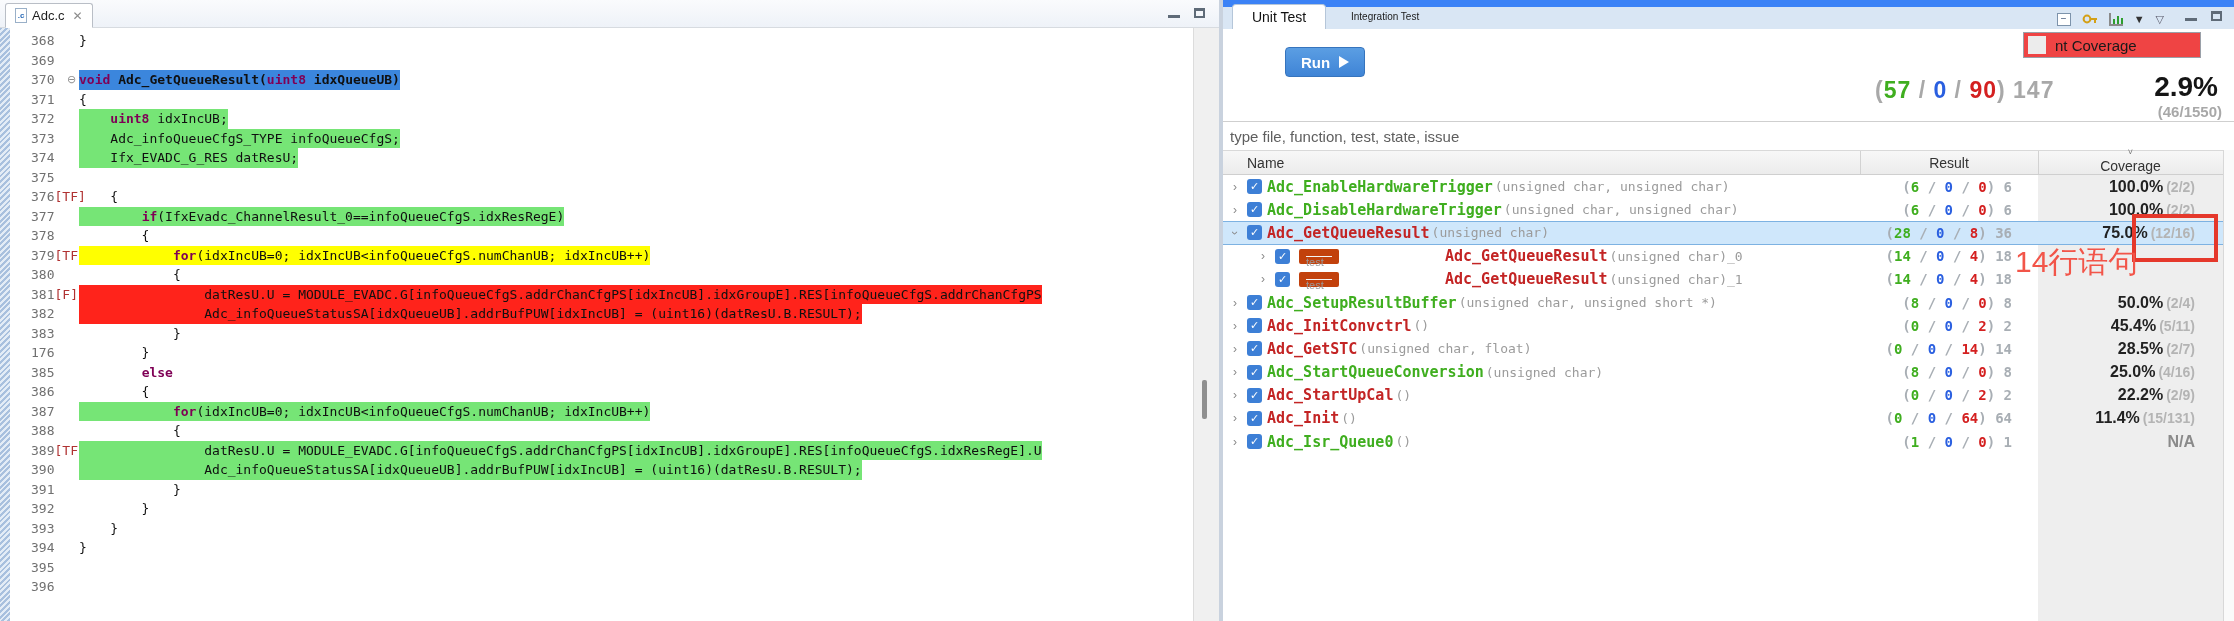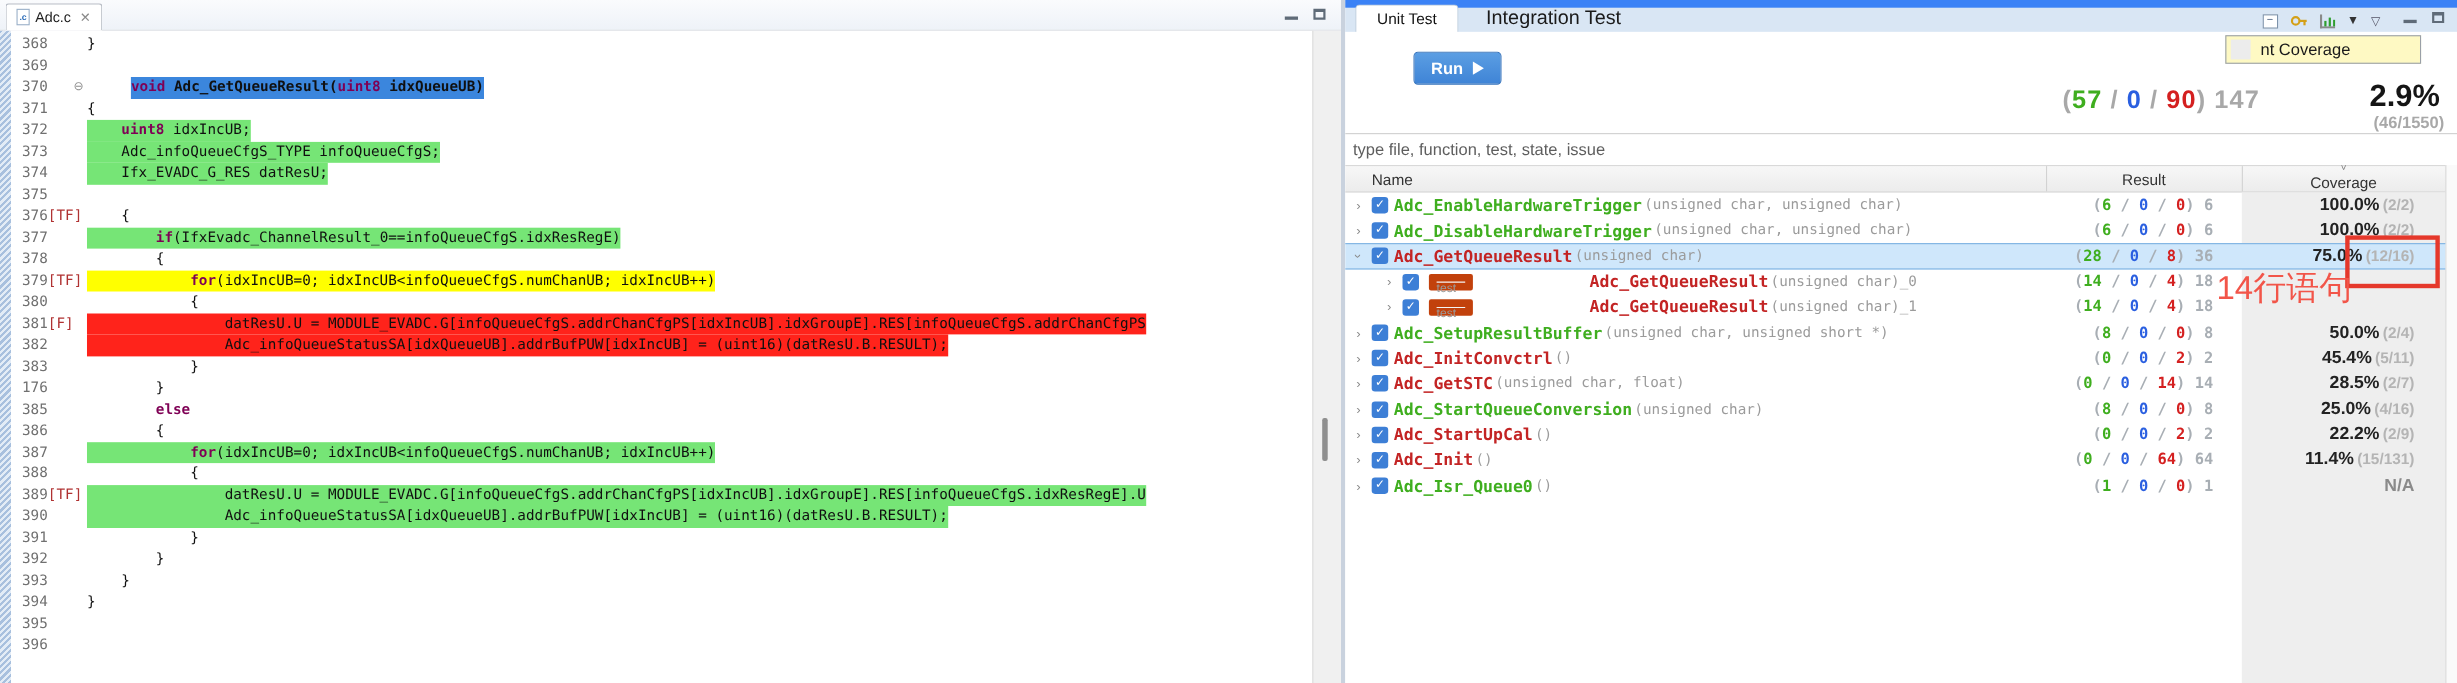--- a/index.html
+++ b/index.html
@@ -15,51 +15,51 @@
           display:flex; align-items:center; justify-content:center; font-weight:bold; }
   .close-x { color:#8a8a8a; font-size:12px; margin-left:3px; }
   .win-controls { position:absolute; top:8px; display:flex; gap:14px; align-items:center; }
   #editor-panel .win-controls { right:14px; }
   .win-min { width:12px; height:3px; background:#5f6b78; margin-top:7px; }
   .win-max { width:11px; height:10px; border:2px solid #5f6b78; border-top-width:3px; }
 
   .editor-body { position:absolute; top:28px; left:0; right:0; bottom:0; display:flex; background:#fff; }
   .vruler { width:10px; background:repeating-linear-gradient(135deg,#a8c0de 0 2px,#e3ecf6 2px 4px); }
   .gutter { width:54px; padding-top:3px; background:#fff; }
-  .gut-row { height:19.5px; font:13px/19.5px "DejaVu Sans Mono",monospace; color:#707070; padding-left:10px; white-space:nowrap; }
+  .gut-row { height:19.5px; font:13px/19.5px "DejaVu Sans Mono",monospace; color:#707070; padding-left:21px; white-space:nowrap; }
   .gut-row .marker { color:#b03232; }
   .foldcol { width:15px; padding-top:3px; }
   .fold-row { height:19.5px; font-size:11px; line-height:19.5px; color:#8f8f8f; text-align:center; }
   .codecol { flex:1; padding-top:3px; overflow:hidden; }
   .code-row { height:19.5px; font:13px/19.5px "DejaVu Sans Mono",monospace; white-space:pre; color:#101010; }
   .hl { display:inline-block; }
   .hl-g  { background:var(--covered); }
   .hl-y  { background:var(--partial); }
   .hl-r  { background:var(--uncovered); }
-  .hl-sel{ background:var(--selection); font-weight:bold;margin-left:40px; }
+  .hl-sel{ background:var(--selection); font-weight:bold; }
   .kw { color:var(--keyword); font-weight:bold; }
   .overview { width:26px; background:#f0f0f0; border-left:1px solid #dcdcdc; position:relative; }
   .scroll-thumb { position:absolute; left:8px; top:352px; width:5px; height:39px; background:#8f8f8f; border-radius:2px; }
 
   
   #test-panel { position:absolute; left:1223px; top:0; width:1011px; height:621px; background:#fff; }
   .pheader { position:relative; height:29px; background:#d9e6f4; border-top:7px solid #3b82f6; }
   .ptab-active { position:absolute; left:9px; bottom:0; width:94px; height:25px; background:#fff; border:1px solid #b5c6d9; border-bottom:none;
                  border-radius:4px 4px 0 0; font-size:14px; color:#111; display:flex; align-items:center; justify-content:center; }
-  .ptab-inactive { position:absolute; left:128px; bottom:0; height:25px; display:flex; align-items:center; font-size:18px; color:#1a1a1a; }
+  .ptab-inactive { position:absolute; left:128px; bottom:0; height:25px; display:flex; align-items:center; font-size:10px; color:#1a1a1a; }
   .picons { position:absolute; right:70px; top:5px; display:flex; gap:11px; align-items:center; }
   .collapse-all { width:14px; height:13px; border:1px solid #7d93ab; background:#fff; color:#44597a; font-size:10px; line-height:10px; text-align:center; }
   .menu-chev { color:#333; font-size:11px; }
 
   .pbody { position:absolute; top:29px; left:0; right:0; bottom:0; background:#fff; }
   .run-btn { position:absolute; left:62px; top:18px; width:80px; height:30px; background:linear-gradient(#5b9ee3,#3f84d6);
              border:1px solid #3674bd; border-radius:4px; color:#fff; font-weight:bold; font-size:15px;
              display:flex; align-items:center; justify-content:center; gap:9px; cursor:pointer; }
   .play-icon { width:0; height:0; border-left:10px solid #fff; border-top:6px solid transparent; border-bottom:6px solid transparent; }
-  .combo { position:absolute; left:800px; top:3px; width:178px; height:26px; background:#fef9c3; border:1px solid #9aa0a8; display:flex; align-items:center; }
+  .combo { position:absolute; left:800px; top:3px; width:178px; height:26px; background:#ef4444; border:1px solid #9aa0a8; display:flex; align-items:center; }
   .combo-swatch { width:18px; height:18px; background:#ececec; margin-left:4px; }
   .combo-text { font-size:15px; color:#1a1a1a; margin-left:9px; white-space:nowrap; overflow:hidden; }
 
   .stats { position:absolute; left:652px; top:48px; font-weight:bold; font-size:23px; color:#a8a8a8; white-space:nowrap; letter-spacing:1px; }
   .s-pass { color:var(--pass); } .s-skip { color:#2a5fe0; } .s-fail { color:#d42020; } .s-total { color:#a8a8a8;text-align:right; }
   .big-pct  { position:absolute; right:16px; top:42px; font-weight:bold; font-size:28px; color:#151515; }
   .big-frac { position:absolute; right:12px; top:74px; font-weight:bold; font-size:15px; color:#a8a8a8; }
 
   .hr-line { position:absolute; left:0; right:0; top:92px; border-top:1px solid #cfcfcf; }
   .filter-input { position:absolute; left:7px; top:95px; width:620px; height:24px; border:none; outline:none; font-size:15px; color:#333;

